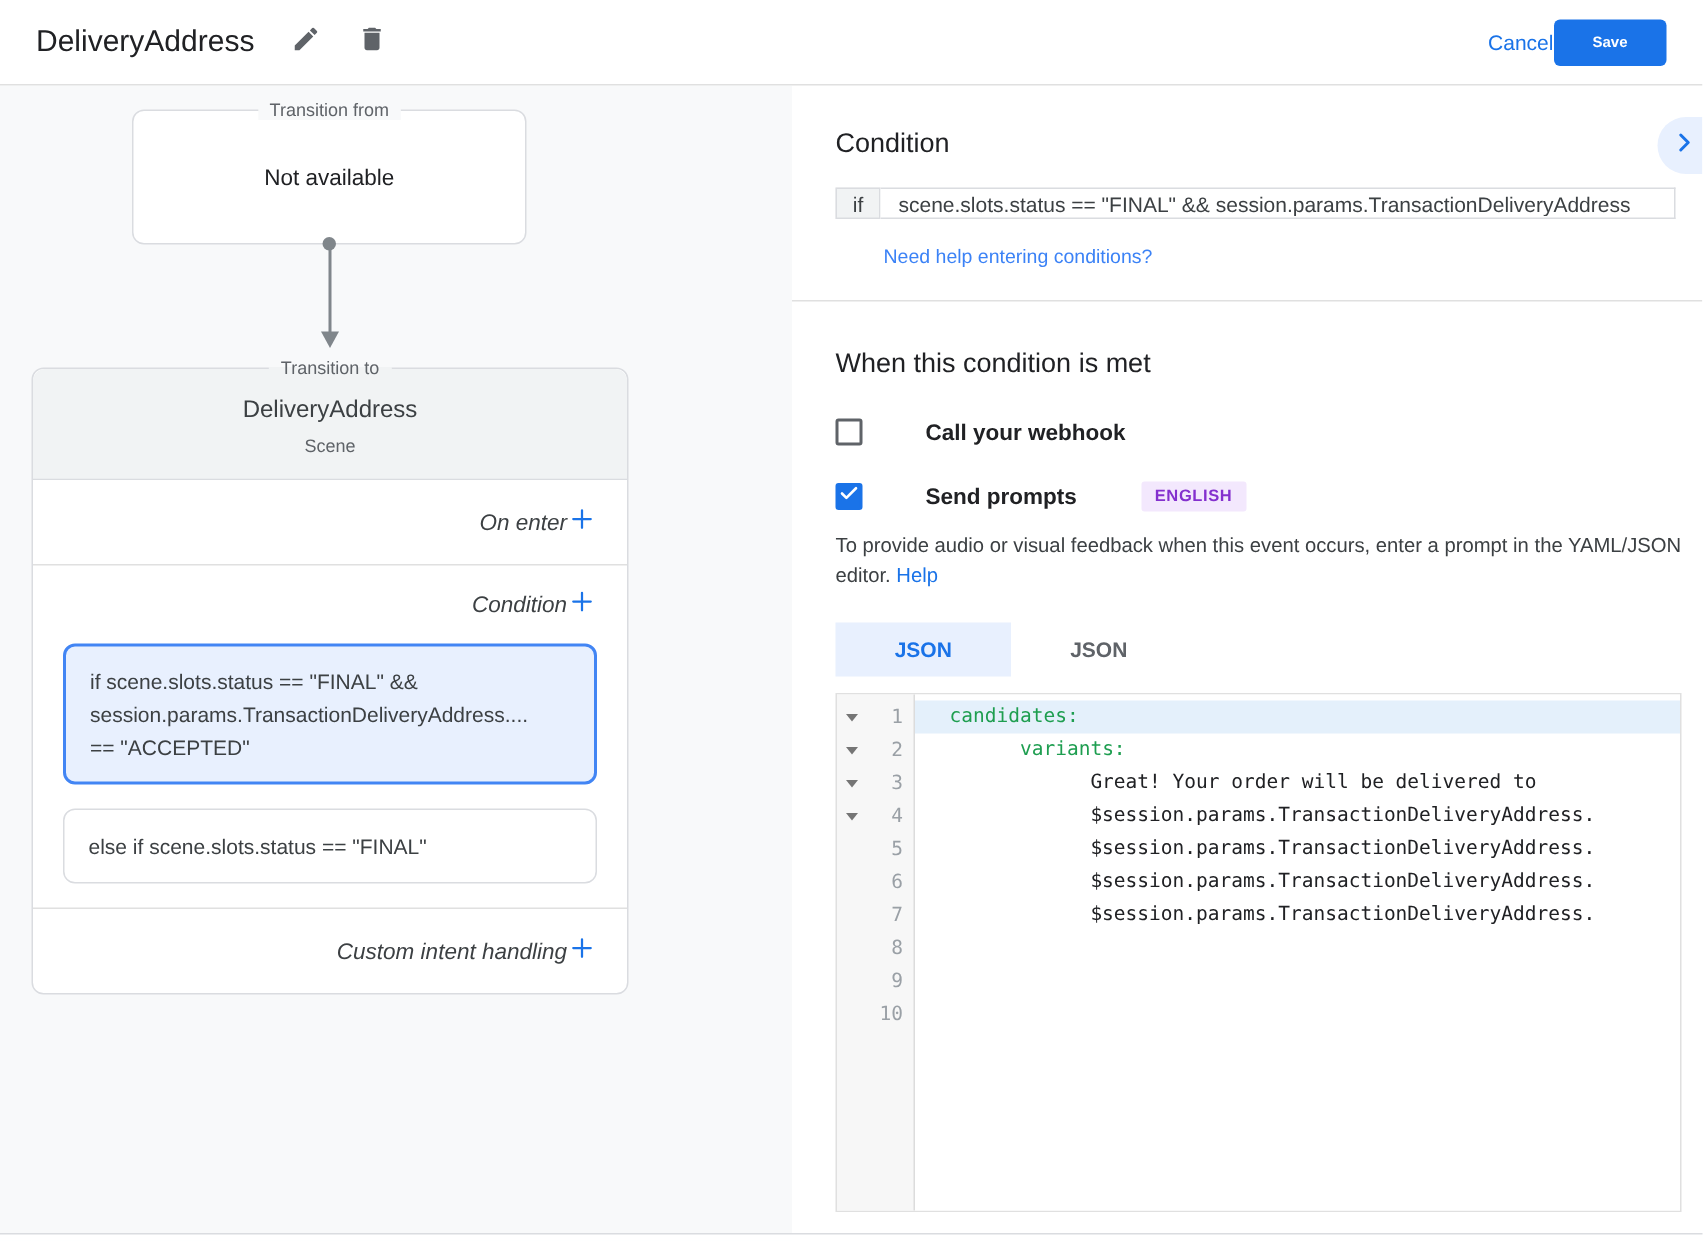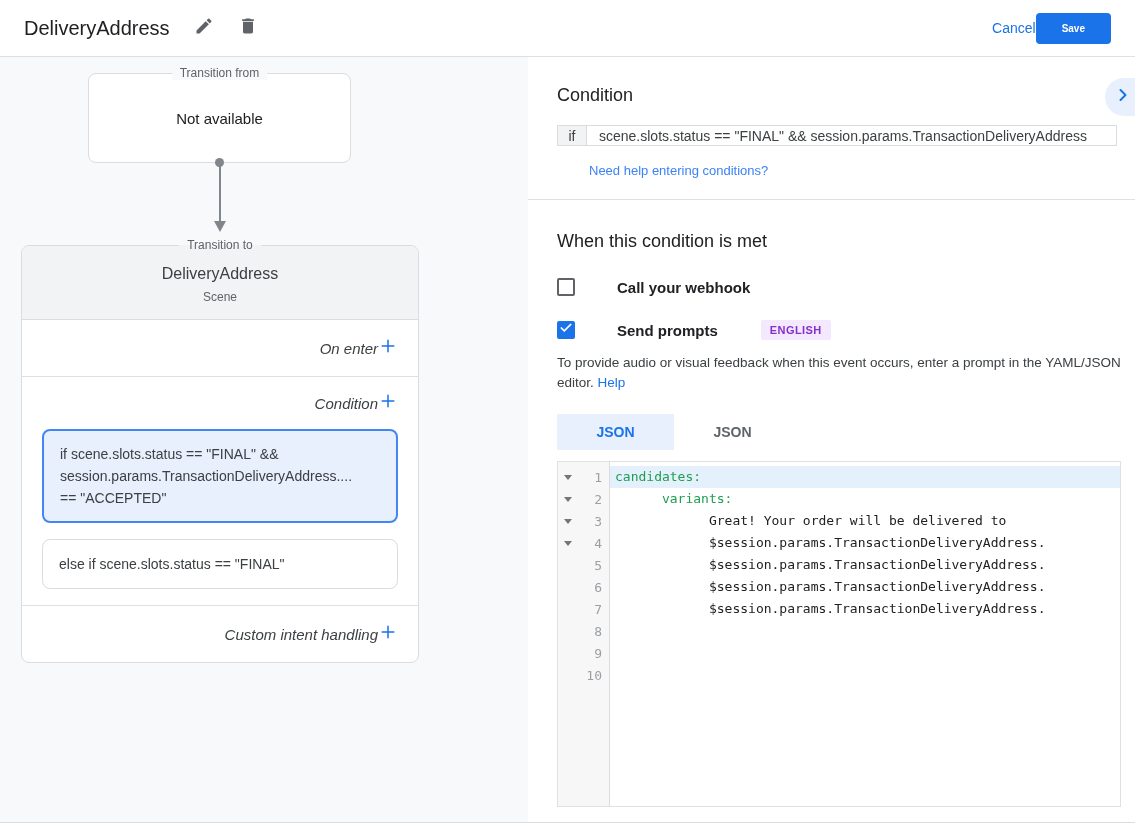--- a/index.html
+++ b/index.html
@@ -86,21 +86,21 @@
   .editor { margin-top:11px; margin-right:14px; height:346px; border:1px solid #e0e0e0;
     display:flex; font-family:"DejaVu Sans Mono", monospace; font-size:13px; }
   .gutter { width:52px; flex:0 0 52px; background:#f7f7f7; border-right:1px solid #dcdcdc;
     padding-top:4px; }
   .gutter-row { display:flex; align-items:center; height:22px; }
   .fold-cell { width:20px; display:flex; align-items:center; justify-content:center; cursor:pointer; }
   .fold-tri { width:0; height:0; border-left:4px solid transparent; border-right:4px solid transparent;
     border-top:5px solid #757575; }
   .num-cell { flex:1; text-align:right; padding-right:7px; color:#9aa0a6; font-size:13px; }
   .code-area { flex:1; overflow:hidden; padding-top:4px; background:#fff; }
-  .code-line { height:22px; line-height:22px; white-space:pre; padding-left:5px; }
+  .code-line { height:22px; line-height:22px; white-space:pre; padding-left:23px; }
   .code-line.hl { background:#e4f0fb; }
   .tok-k { color:#1e9e50; }
   .tok-d { color:#5f6368; }
   .tok-p { color:#202124; }
 
   .bottom-strip { position:absolute; left:0; bottom:0; width:1135px; height:5px;
     background:#fff; border-top:1px solid #dadce0; z-index:20; }
 </style>
 </head>
 <body>

